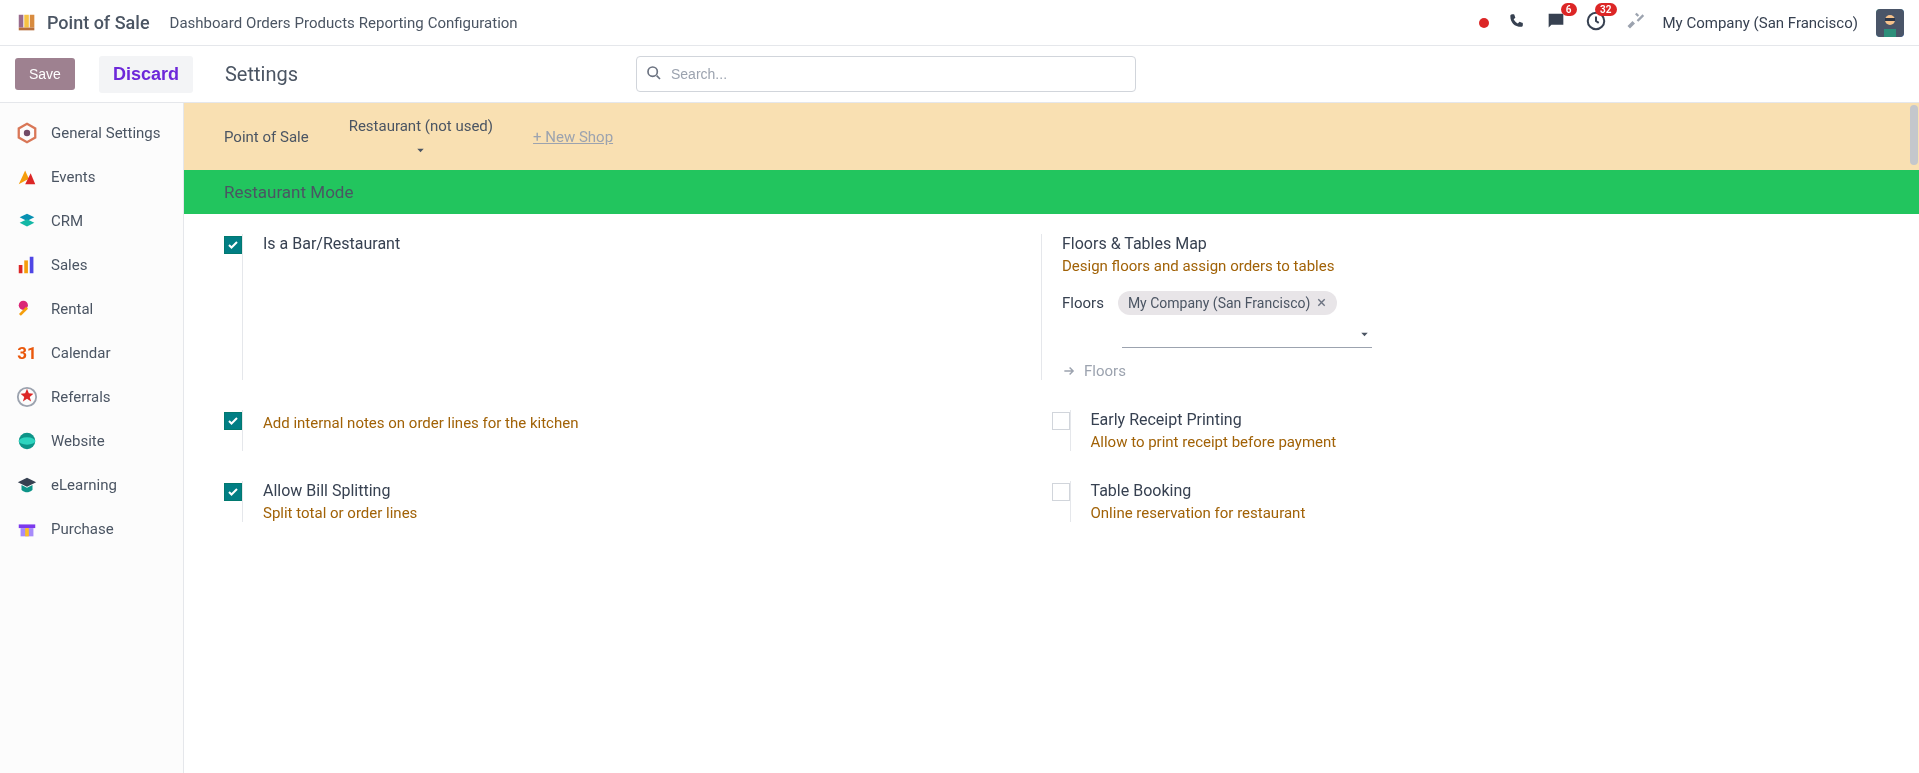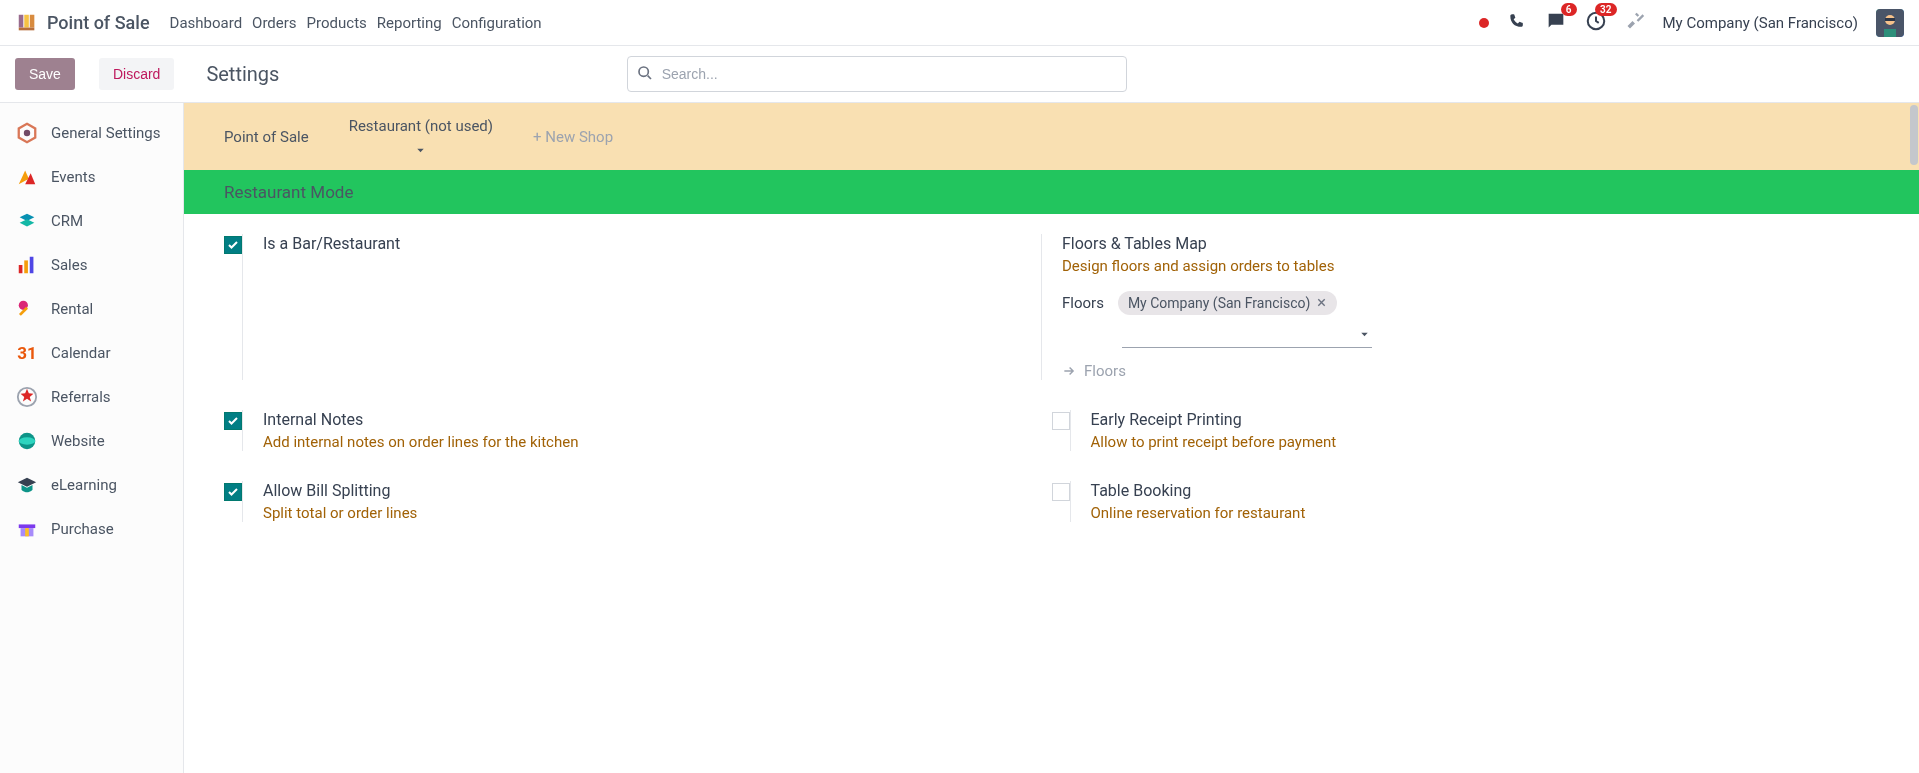--- a/index.html
+++ b/index.html
@@ -2,50 +2,50 @@
 <html><head>
 <meta charset="utf-8">
 <style>
   * { box-sizing: border-box; margin: 0; padding: 0; }
   body { font-family: -apple-system, BlinkMacSystemFont, "Segoe UI", Roboto, sans-serif; font-size: 14px; color: #374151; background: #fff; }
 
   
   .topnav { display: flex; align-items: center; height: 46px; padding: 0 15px; border-bottom: 1px solid #e5e7eb; }
   .topnav .brand { display: flex; align-items: center; gap: 8px; margin-right: 20px; }
   .topnav .brand-title { font-size: 18px; color: #4b5563; font-weight: 500; }
-  .topnav .nav-links { display: flex; gap: 10px; }
+  .topnav .nav-links { display: flex; gap: 4px; }
   .topnav .nav-link { font-size: 15px; color: #4b5563; cursor: pointer; }
   .topnav .right { margin-left: auto; display: flex; align-items: center; gap: 18px; }
   .red-dot { width: 10px; height: 10px; border-radius: 50%; background: #dc2626; }
   .icon-wrap { position: relative; cursor: pointer; color: #374151; }
   .badge { position: absolute; top: -7px; right: -10px; background: #dc2626; color: #fff; font-size: 10px; border-radius: 8px; padding: 1px 5px; font-weight: 600; min-width: 14px; text-align: center; }
   .company-name { font-size: 15px; color: #374151; cursor: pointer; }
   .avatar { width: 28px; height: 28px; border-radius: 4px; background: linear-gradient(135deg,#6ee7b7,#3b82f6); display: flex; align-items: center; justify-content: center; font-size: 16px; overflow: hidden; }
 
   
   .actionbar { display: flex; align-items: center; height: 56px; padding: 0 15px; gap: 24px; }
   .btn-save { background: #9e8190; color: #fff; border: none; padding: 8px 14px; border-radius: 3px; font-size: 14px; cursor: pointer; }
-  .btn-discard { background: #f3f4f6; color: #be185d; border: none; padding: 8px 14px; border-radius: 3px; font-size: 14px; cursor: pointer; }
+  .btn-discard { background: #f3f4f6; color: #6d28d9; border: none; padding: 8px 14px; border-radius: 3px; font-size: 18px; cursor: pointer; font-weight: bold; }
   .page-title { font-size: 20px; color: #4b5563; margin-left: 8px; }
   .searchbox-wrap { margin-left: auto; margin-right: auto; position: relative; }
   .searchbox { width: 500px; height: 36px; border: 1px solid #d1d5db; border-radius: 4px; padding: 0 12px 0 34px; font-size: 14px; color: #6b7280; }
   .searchbox::placeholder { color: #9ca3af; }
   .search-icon-pos { position: absolute; left: 10px; top: 9px; color: #6b7280; }
   .searchbox-spacer { width: 430px; }
 
   
   .main { display: flex; height: calc(100vh - 102px); border-top: 1px solid #e5e7eb; }
   .sidebar { width: 184px; border-right: 1px solid #e5e7eb; background: #fcfcfc; overflow-y: auto; padding: 8px 0; }
   .sidebar-item { display: flex; align-items: center; gap: 12px; padding: 10px 15px; cursor: pointer; font-size: 15px; color: #4b5563; }
   .sidebar-icon { width: 24px; height: 24px; display: flex; align-items: center; justify-content: center; flex-shrink: 0; }
 
   .content { flex: 1; overflow-y: auto; position: relative;}
   .pos-bar { background: #f9e0b2; padding: 14px 40px; display: flex; align-items: center; gap: 40px; font-size: 15px; color: #4b5563; }
   .pos-select { display: flex; align-items: center; gap: 10px; cursor: pointer; flex-direction: column; }
-  .new-shop { color: #9ca3af; cursor: pointer; }
+  .new-shop { color: #9ca3af; cursor: pointer; text-decoration: underline; }
 
   .section-header { background: #22c55e; padding: 12px 40px; font-size: 17px; color: #4b5563; }
 
   .settings-body { padding: 20px 40px; }
   .row { display: flex; gap: 0; margin-bottom: 30px; }
   .col { flex: 1; display: flex; gap: 0; }
   .col-divider { border-left: 1px solid #e5e7eb; margin: 0 20px 0 0; align-self: stretch; }
   .checkbox { width: 18px; height: 18px; border: 1px solid #01796f; background: #017e84; display: flex; align-items: center; justify-content: center; cursor: pointer; flex-shrink: 0; margin-top: 2px; }
   .checkbox.unchecked { background: #fff; border-color: #d1d5db; }
   .checkbox svg { color: #fff; }
@@ -295,21 +295,20 @@
 
       <div class="row">
         <div class="col">
           <div class="checkbox">
             <svg width="12" height="12" viewBox="0 0 24 24">
                 <path fill="none" stroke="#fff" stroke-width="4" d="M4 12l5 5L20 6"></path>
               </svg>
           </div>
           <div class="col-divider"></div>
           <div>
-            <div class="setting-label">Internal Notes</div>
             <div class="setting-desc">Add internal notes on order lines for the kitchen</div>
           </div>
         </div>
         <div class="col">
           <div class="checkbox unchecked"></div>
           <div class="col-divider"></div>
           <div>
             <div class="setting-label">Early Receipt Printing</div>
             <div class="setting-desc">Allow to print receipt before payment</div>
           </div>

